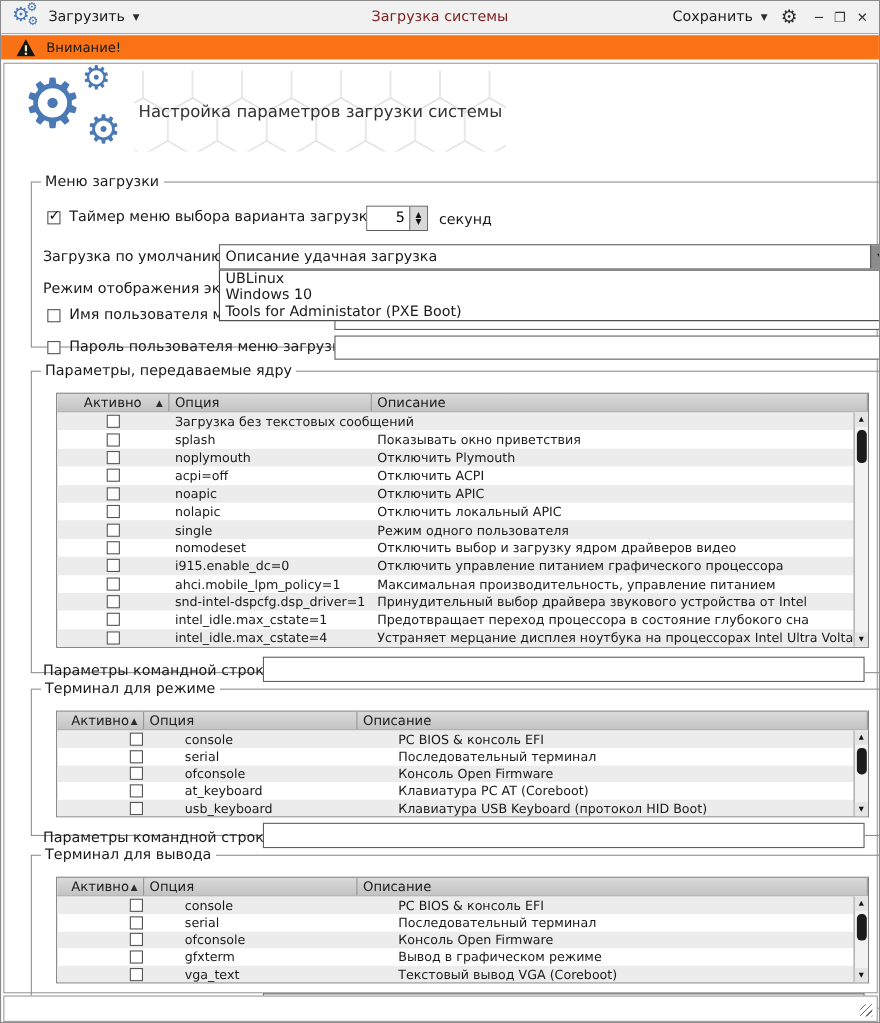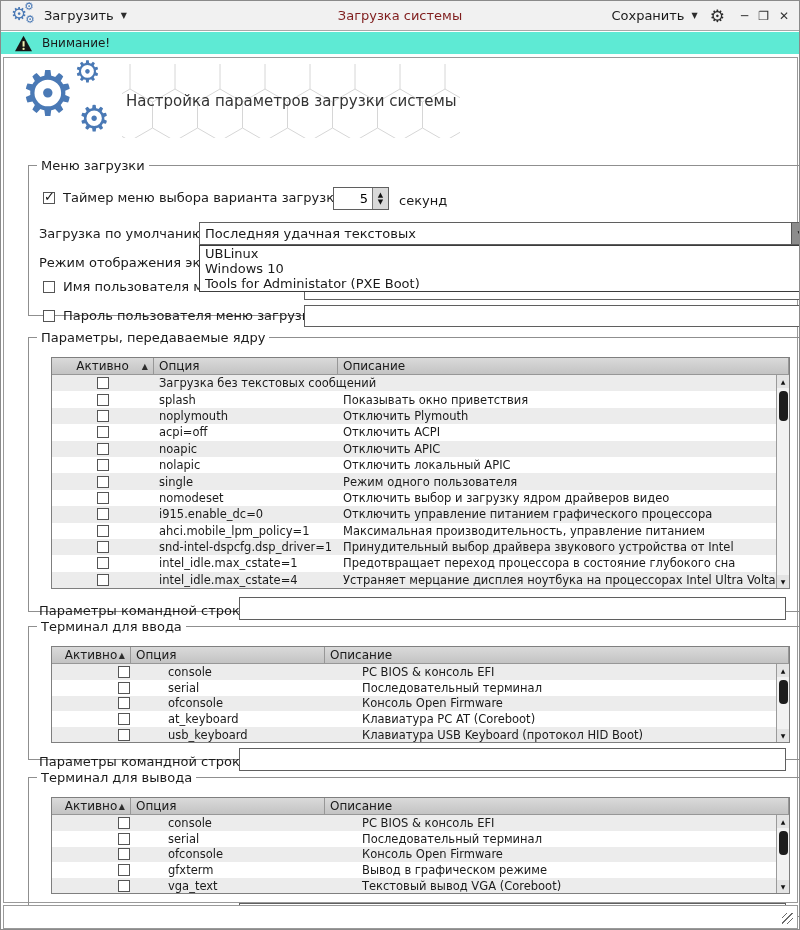--- a/index.html
+++ b/index.html
@@ -16,21 +16,21 @@
   .tb-gears .g3 { position:absolute; left:14px; top:9px; font-size:11px; color:#4a79b5; }
   .caret { font-size:8px; color:#2c2c2c; }
   .tb-title { position:absolute; left:50%; transform:translateX(-50%); font-size:13px; color:#7f1d1d; }
   .tb-right { margin-left:auto; display:flex; align-items:center; gap:12px; margin-right:10px; }
   .tb-btn { display:flex; align-items:center; gap:7px; cursor:default; }
   .tb-gear-dark { font-size:17px; color:#2b2b2b; }
   .win-controls { display:flex; align-items:center; gap:10px; margin-left:4px; }
   .win-controls span { font-size:12px; color:#333; }
 
   
-  .warnbar { position:absolute; top:31px; left:0; right:0; height:22px; background:#5eead4; display:flex; align-items:center; gap:9px; padding-left:13px; }
+  .warnbar { position:absolute; top:31px; left:0; right:0; height:22px; background:#f97316; display:flex; align-items:center; gap:9px; padding-left:13px; }
   .warn-icon { width:19px; height:17px; }
   .warn-text { font-size:12px; color:#1a1a1a; }
 
   
   .main { position:absolute; top:56px; left:2px; width:795px; height:846px; border:1px solid #9a9a9a; background:#fff; }
 
   .app-header { position:absolute; top:5px; left:12px; height:76px; display:flex; align-items:center; }
   .gears-cluster { position:relative; width:102px; height:76px; }
   .gears-cluster .g1 { position:absolute; left:4px; top:0px; font-size:62px; line-height:1; color:#4a79b5; }
   .gears-cluster .g2 { position:absolute; left:58px; top:-6px; font-size:30px; line-height:1; color:#4a79b5; }
@@ -166,21 +166,21 @@
         <input value="5" style="">
         <div class="spin-btn">
           <span>▲</span>
           <span>▼</span>
         </div>
       </div>
       <span class="abs lbl" style="left:370px; top:20px;">секунд</span>
 
       <span class="abs lbl" style="left:10px; top:53px;">Загрузка по умолчанию:</span>
       <div class="combo" style="left:170px; top:49px; width:612px;">
-        <span class="combo-text">Последняя удачная текстовых</span>
+        <span class="combo-text">Описание удачная загрузка</span>
         <span class="combo-arrow">
             <span>▼</span>
           </span>
       </div>
 
       <span class="abs lbl" style="left:10px; top:82px;">Режим отображения экра</span>
 
       <input class="txt" style="left: 275px; top: 103px; width: 507px; height: 24px;">
       <div class="abs hlbl" style="left:14px; top:106px;">
         <span class="cb"></span>
@@ -323,21 +323,21 @@
           <div class="sb-btn down">
               <span>▼</span>
             </div>
         </div>
       </div>
       <span class="abs lbl" style="left:10px; top:258px;">Параметры командной строки:</span>
       <input class="txt" style="left: 210px; top: 252px; width: 547px; height: 23px;">
     </fieldset>
 
     <fieldset class="fs3">
-      <legend>Терминал для ввода</legend>
+      <legend>Терминал для режиме</legend>
       <div class="tbl t2" style="left:22px; top:12px; width:739px; height:97px;">
         <div class="thead">
           <div class="th c1 center">
             <span>Активно</span>
             <span class="sort">▲</span>
           </div>
           <div class="th c2">Опция</div>
           <div class="th c3">Описание</div>
         </div>
         <div class="tbody">

